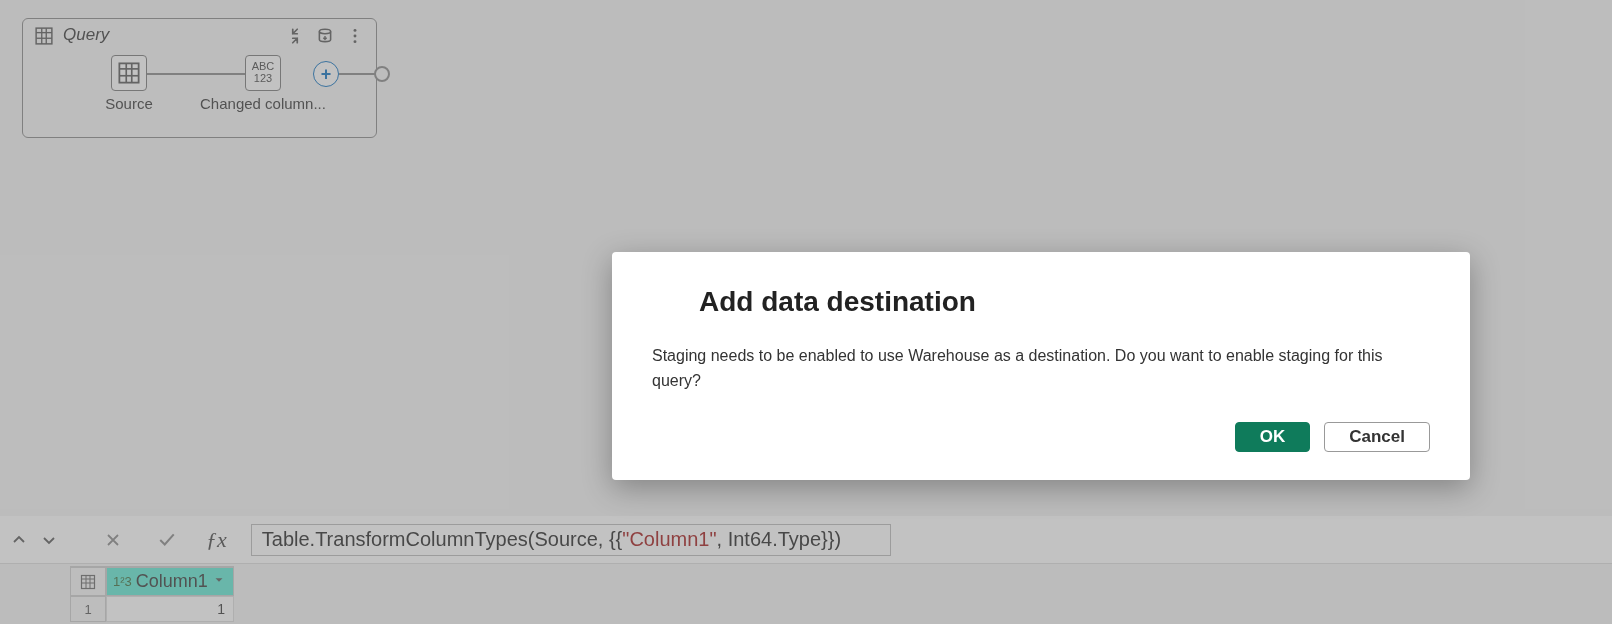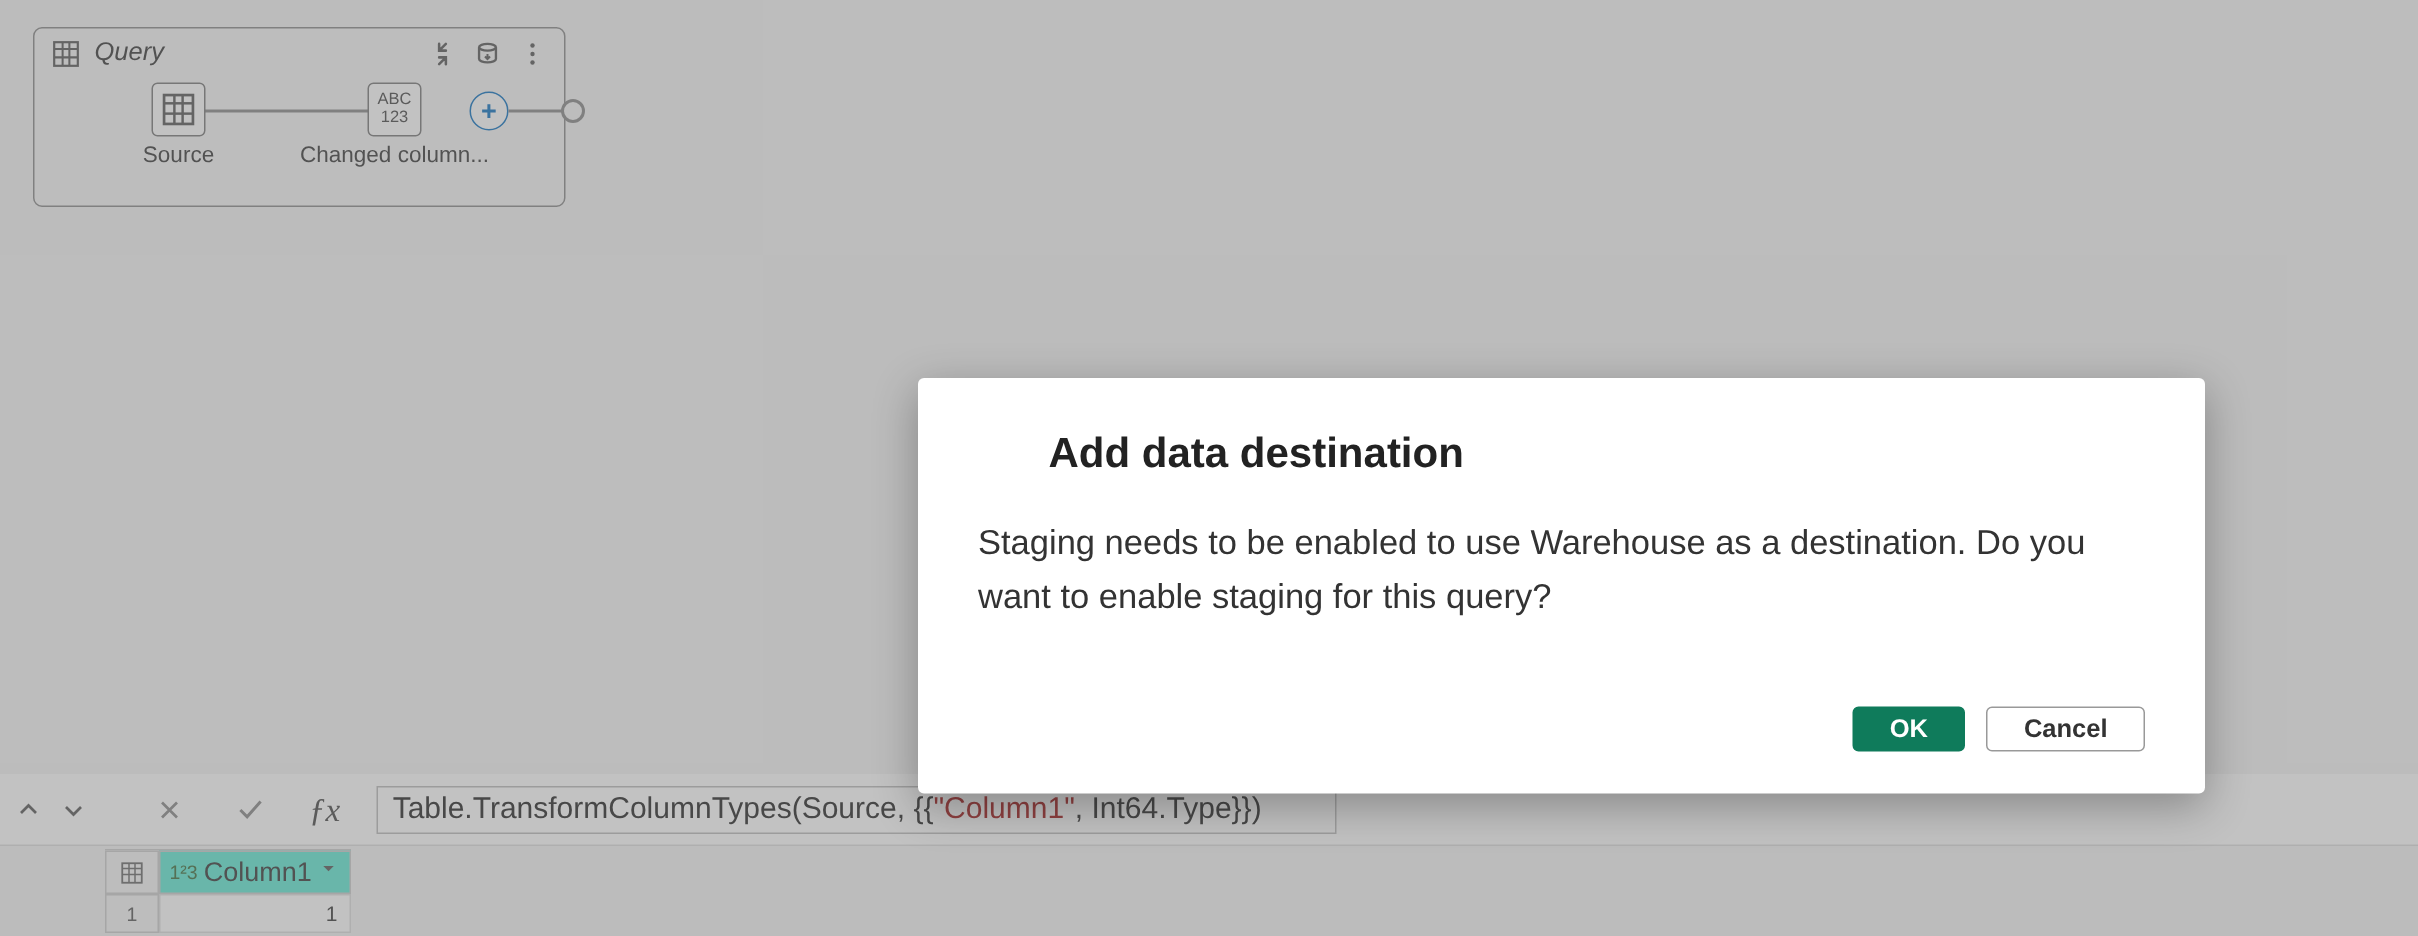--- a/index.html
+++ b/index.html
@@ -57,21 +57,21 @@
     }
     .steps-row {
       position: relative;
       height: 78px;
     }
     .step {
       position: absolute;
       text-align: center;
       width: 140px;
     }
-    .step-source { left: 26px; top: 2px; }
+    .step-source { left: 36px; top: 2px; }
     .step-changed { left: 170px; top: 2px; }
     .step-icon-box {
       width: 36px;
       height: 36px;
       border: 1.5px solid #777;
       border-radius: 4px;
       background: #fff;
       margin: 0 auto 4px auto;
       display: flex;
       flex-direction: column;
@@ -257,24 +257,24 @@
       z-index: 10;
     }
     .dialog-title {
       font-size: 28px;
       font-weight: 600;
       color: #222;
       margin-bottom: 26px;
       margin-left: 47px;
     }
     .dialog-body {
-      font-size: 23px;
+      font-size: 16px;
       color: #333;
       line-height: 1.55;
-      margin-bottom: 56px;
+      margin-bottom: 28px;
     }
     .dialog-actions {
       display: flex;
       justify-content: flex-end;
       gap: 14px;
     }
     .btn {
       padding: 4px 24px;
       font-size: 17px;
       border-radius: 4px;

